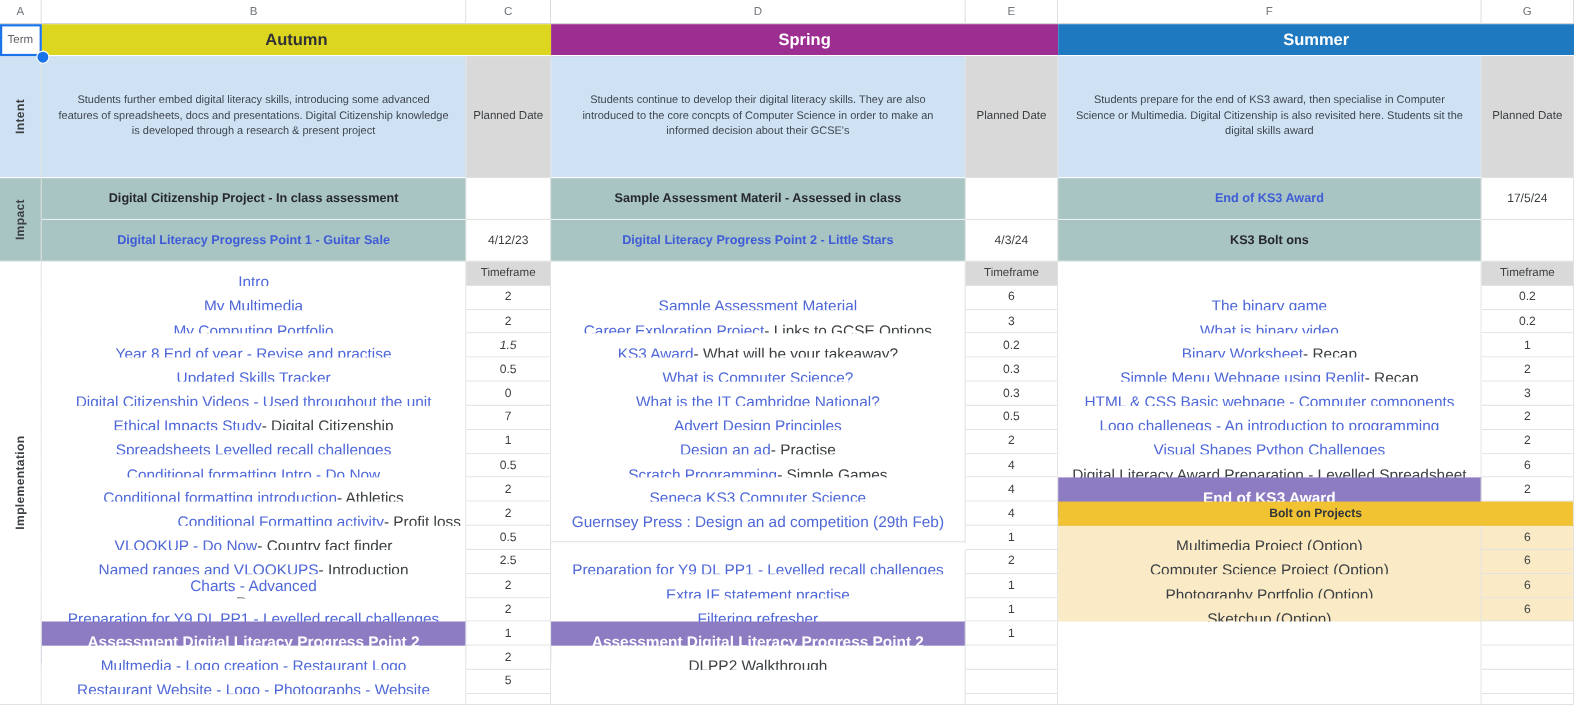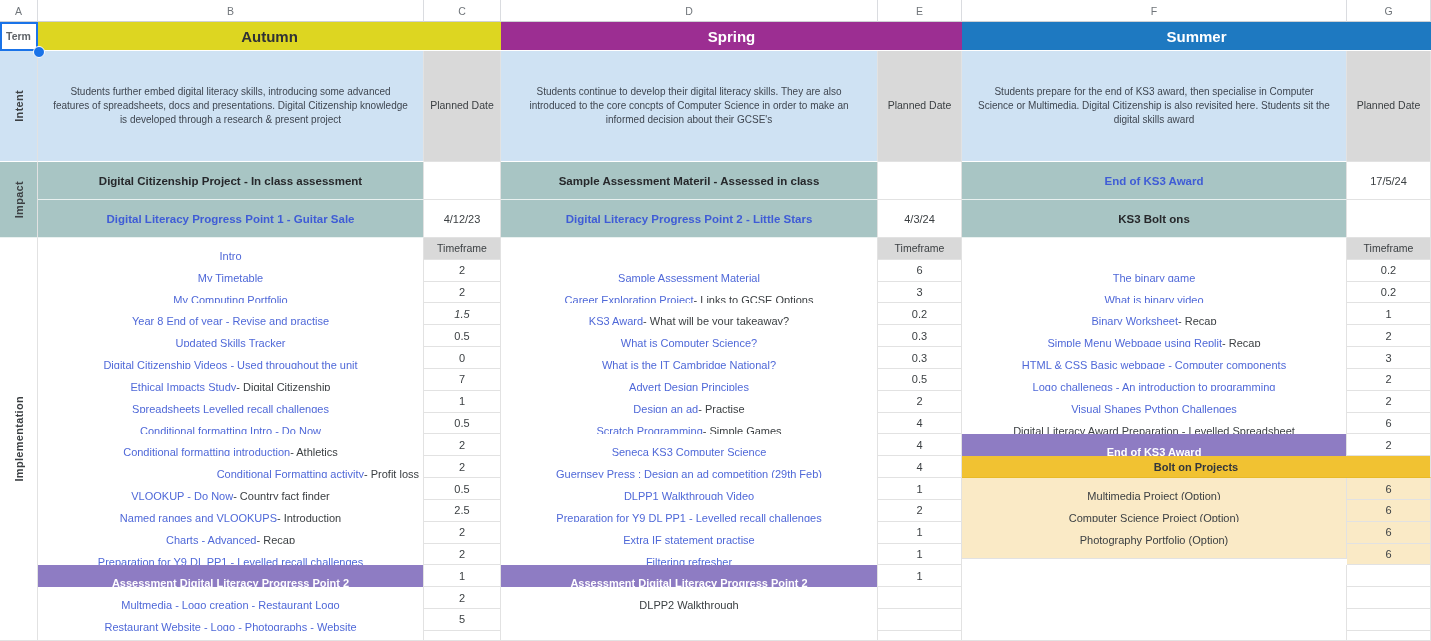--- a/index.html
+++ b/index.html
@@ -14,21 +14,21 @@
   .colhead{font-size:10.5px;color:#70757a;border-right-color:#dadce0;border-bottom-color:#cfd1d4;}
   .rowlabel{font-size:10.5px;color:#5f6368;}
   .selected{outline:2px solid #1a73e8;outline-offset:-2px;z-index:4;}
   .banner{font-weight:bold;font-size:15px;border-right:none;border-bottom-color:#ffffff;}
   .intentbg{background:#cfe2f3;border-bottom-color:#ffffff;}
   .intent{font-size:10px;line-height:1.4;color:#3f4650;padding:0 14px;}
   .muted{background:#d9d9d9;color:#3c4043;font-size:10.5px;line-height:1.25;padding:0 6px;}
   .impactbg{background:#a8c5c4;border-bottom-color:rgba(255,255,255,.75);}
   .impact{font-weight:bold;font-size:11.5px;color:#26282b;}
   .impact.linkcell{color:#3f5cd6;}
-  .lesson{font-size:11px;color:#3c4043;padding:18px 4px;white-space:nowrap;}
+  .lesson{font-size:14px;color:#3c4043;padding:18px 4px;white-space:nowrap;}
   .lesson .link{color:#4f68d8;}
   .lesson .tail{color:#3c4043;}
   .val{font-size:11px;color:#3c4043;}
   .assess{background:#8e7cc3;border-bottom-color:#8e7cc3;border-right-color:#e2e2e2;}
   .assess span{color:#ffffff !important;font-weight:bold;}
   .bolt{background:#f1c232;font-weight:bold;font-size:11px;color:#33363b;border-bottom-color:#e8ba28;}
   .optionbg{background:#faeac6;}
   .vlabel{writing-mode:vertical-rl;transform:rotate(180deg);
           font-weight:bold;font-size:11px;color:#3c4043;letter-spacing:.3px;}
   #fill-handle{position:absolute;left:33px;top:46px;width:10px;height:10px;border-radius:50%;
@@ -39,21 +39,21 @@
 
 <div id="sheet">
   <div id="grid">
       <div class="cell colhead" style="grid-area: 1 / 1;">A</div>
       <div class="cell colhead" style="grid-area: 1 / 2;">B</div>
       <div class="cell colhead" style="grid-area: 1 / 3;">C</div>
       <div class="cell colhead" style="grid-area: 1 / 4;">D</div>
       <div class="cell colhead" style="grid-area: 1 / 5;">E</div>
       <div class="cell colhead" style="grid-area: 1 / 6;">F</div>
       <div class="cell colhead" style="grid-area: 1 / 7;">G</div>
-      <div class="cell rowlabel selected" style="grid-area: 2 / 1; font-weight: bold;">Term</div>
+      <div class="cell rowlabel selected" style="grid-area: 2 / 1;">Term</div>
       <div class="cell intentbg" style="grid-area: 3 / 1;">
         <span class="vlabel">Intent</span>
       </div>
       <div class="cell impactbg" style="grid-area: 4 / 1 / 6;">
         <span class="vlabel">Impact</span>
       </div>
       <div class="cell" style="grid-area: 6 / 1 / 25;">
         <span class="vlabel">Implementation</span>
       </div>
       <div class="cell banner" style="grid-area: 2 / 2 / auto / 4; background: rgb(221, 214, 33); color: rgb(47, 49, 54);">Autumn</div>
@@ -61,21 +61,21 @@
       <div class="cell muted" style="grid-area: 3 / 3;">Planned Date</div>
       <div class="cell impactbg impact" style="grid-area: 4 / 2;">Digital Citizenship Project - In class assessment</div>
       <div class="cell val" style="grid-area: 4 / 3;"></div>
       <div class="cell impactbg impact linkcell" style="grid-area: 5 / 2;">Digital Literacy Progress Point 1 - Guitar Sale</div>
       <div class="cell val" style="grid-area: 5 / 3;">4/12/23</div>
       <div class="cell lesson" style="grid-area: 6 / 2;">
         <span class="link">Intro</span>
       </div>
       <div class="cell muted" style="grid-area: 6 / 3;">Timeframe</div>
       <div class="cell lesson" style="grid-area: 7 / 2;">
-        <span class="link">My Timetable</span>
+        <span class="link">My Multimedia</span>
       </div>
       <div class="cell val" style="grid-area: 7 / 3;">2</div>
       <div class="cell lesson" style="grid-area: 8 / 2;">
         <span class="link">My Computing Portfolio</span>
       </div>
       <div class="cell val" style="grid-area: 8 / 3;">2</div>
       <div class="cell lesson" style="grid-area: 9 / 2;">
         <span class="link">Year 8 End of year - Revise and practise</span>
       </div>
       <div class="cell val" style="grid-area: 9 / 3; font-style: italic;">1.5</div>
@@ -113,21 +113,21 @@
       <div class="cell lesson" style="grid-area: 17 / 2;">
         <span class="link">VLOOKUP - Do Now</span>
         <span class="tail"> - Country fact finder</span>
       </div>
       <div class="cell val" style="grid-area: 17 / 3;">0.5</div>
       <div class="cell lesson" style="grid-area: 18 / 2;">
         <span class="link">Named ranges and VLOOKUPS</span>
         <span class="tail"> - Introduction</span>
       </div>
       <div class="cell val" style="grid-area: 18 / 3;">2.5</div>
-      <div class="cell lesson" style="grid-area: 19 / 2;">
+      <div class="cell lesson" style="grid-area: 19 / 2; flex-direction: column;">
         <span class="link">Charts - Advanced</span>
         <span class="tail"> - Recap</span>
       </div>
       <div class="cell val" style="grid-area: 19 / 3;">2</div>
       <div class="cell lesson" style="grid-area: 20 / 2;">
         <span class="link">Preparation for Y9 DL PP1 - Levelled recall challenges</span>
       </div>
       <div class="cell val" style="grid-area: 20 / 3;">2</div>
       <div class="cell lesson assess" style="grid-area: 21 / 2;">
         <span class="tail">Assessment Digital Literacy Progress Point 2</span>
@@ -191,23 +191,20 @@
       </div>
       <div class="cell val" style="grid-area: 14 / 5;">4</div>
       <div class="cell lesson" style="grid-area: 15 / 4;">
         <span class="link">Seneca KS3 Computer Science</span>
       </div>
       <div class="cell val" style="grid-area: 15 / 5;">4</div>
       <div class="cell lesson" style="grid-area: 16 / 4;">
         <span class="link">Guernsey Press : Design an ad competition (29th Feb)</span>
       </div>
       <div class="cell val" style="grid-area: 16 / 5;">4</div>
-      <div class="cell lesson" style="grid-area: 17 / 4;">
-        <span class="link">DLPP1 Walkthrough Video</span>
-      </div>
       <div class="cell val" style="grid-area: 17 / 5;">1</div>
       <div class="cell lesson" style="grid-area: 18 / 4;">
         <span class="link">Preparation for Y9 DL PP1 - Levelled recall challenges</span>
       </div>
       <div class="cell val" style="grid-area: 18 / 5;">2</div>
       <div class="cell lesson" style="grid-area: 19 / 4; align-items: center;">
         <span class="link">Extra IF statement practise</span>
       </div>
       <div class="cell val" style="grid-area: 19 / 5;">1</div>
       <div class="cell lesson" style="grid-area: 20 / 4;">
@@ -283,20 +280,23 @@
       </div>
       <div class="cell val optionbg" style="grid-area: 17 / 7;">6</div>
       <div class="cell lesson optionbg" style="grid-area: 18 / 6;">
         <span class="tail">Computer Science Project (Option)</span>
       </div>
       <div class="cell val optionbg" style="grid-area: 18 / 7;">6</div>
       <div class="cell lesson optionbg" style="grid-area: 19 / 6;">
         <span class="tail">Photography Portfolio (Option)</span>
       </div>
       <div class="cell val optionbg" style="grid-area: 19 / 7;">6</div>
+      <div class="cell lesson optionbg" style="grid-area: 20 / 6;">
+        <span class="tail">Sketchup (Option)</span>
+      </div>
       <div class="cell val optionbg" style="grid-area: 20 / 7;">6</div>
       <div class="cell lesson" style="grid-area: 21 / 6;">
         <span class="tail"></span>
       </div>
       <div class="cell val" style="grid-area: 21 / 7;"></div>
       <div class="cell lesson" style="grid-area: 22 / 6;">
         <span class="tail"></span>
       </div>
       <div class="cell val" style="grid-area: 22 / 7;"></div>
       <div class="cell lesson" style="grid-area: 23 / 6;">

